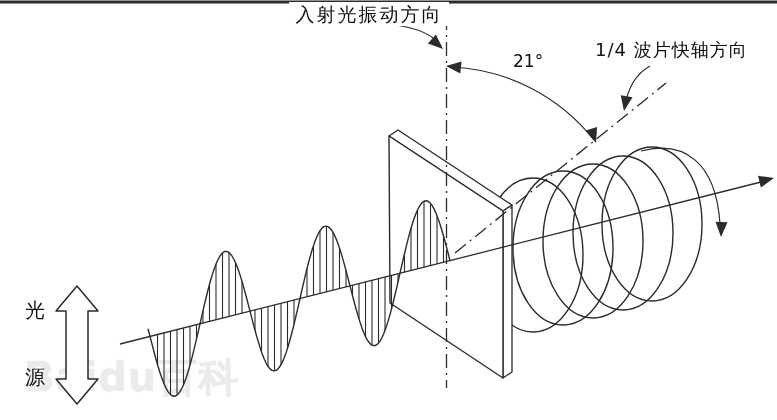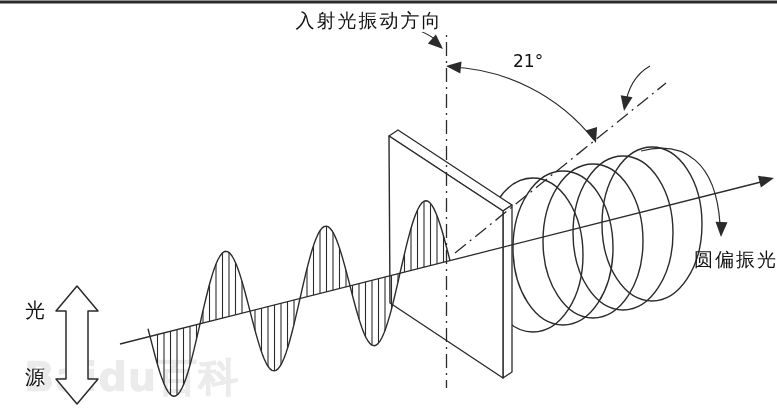--- a/index.html
+++ b/index.html
@@ -2,21 +2,21 @@
 <html><head>
 <meta charset="utf-8">
 <style>
   html,body{margin:0;padding:0;background:#ffffff;}
   .stage{
     position:relative;width:777px;height:420px;background:#ffffff;overflow:hidden;
     font-family:"DejaVu Sans","Liberation Sans",sans-serif;
   }
   .stage svg{position:absolute;left:0;top:0;}
   .lbl{position:absolute;color:#111;white-space:nowrap;}
-  .lbl-title{left:289px;top:8px;width:160px;height:24px;line-height:24px;text-align:center;
+  .lbl-title{left:289px;top:2px;width:160px;height:24px;line-height:24px;text-align:center;
     font-size:19px;letter-spacing:2px;background:#ffffff;}
   .lbl-angle{left:510px;top:51px;font-size:17px;background:#ffffff;padding:0 3px;}
   .lbl-quarter{left:595px;top:38px;font-size:18px;letter-spacing:1px;}
   .lbl-circular{left:694px;top:247px;font-size:19px;letter-spacing:2px;}
   .lbl-guang{left:25px;top:297px;font-size:20px;}
   .lbl-yuan{left:25px;top:364px;font-size:20px;}
   .lbl-linear{left:236px;top:374px;font-size:20px;letter-spacing:3px;}
   .watermark{position:absolute;left:24px;top:350px;font-size:40px;font-weight:bold;
     color:#ebebeb;letter-spacing:1px;text-shadow:0 0 1px #e0e0e0;}
 </style>
@@ -94,20 +94,20 @@
       <polygon points="596,143 585.658405986605,130.58825422182238 597.0710841821467,126.88005028932301" fill="#2b2b2b" stroke="none"></polygon>
       <polygon points="624,111 620.6958761469307,95.18599463881529 632.5135691830772,97.26977277081846" fill="#2b2b2b" stroke="none"></polygon>
       <polygon points="721,237 715.527147488423,221.79974061449855 727.5198374126521,222.21853457492858" fill="#2b2b2b" stroke="none"></polygon>
       <polygon points="77,286 98,311 88,311 88,379 98,379 77,404 56,379 66,379 66,311 56,311" fill="#ffffff" stroke="#2b2b2b" stroke-width="1.5" stroke-linejoin="round"></polygon>
     </svg>
 
   <div class="lbl lbl-title">入射光振动方向</div>
 
   <div class="lbl lbl-angle">21°</div>
 
+  <div class="lbl lbl-quarter">1/4 波片快轴方向</div>
 
-  <div class="lbl lbl-circular">圆偏振光</div>
 
   <div class="lbl lbl-guang">光</div>
 
   <div class="lbl lbl-yuan">源</div>
 
 </div>
 
 </body></html>

